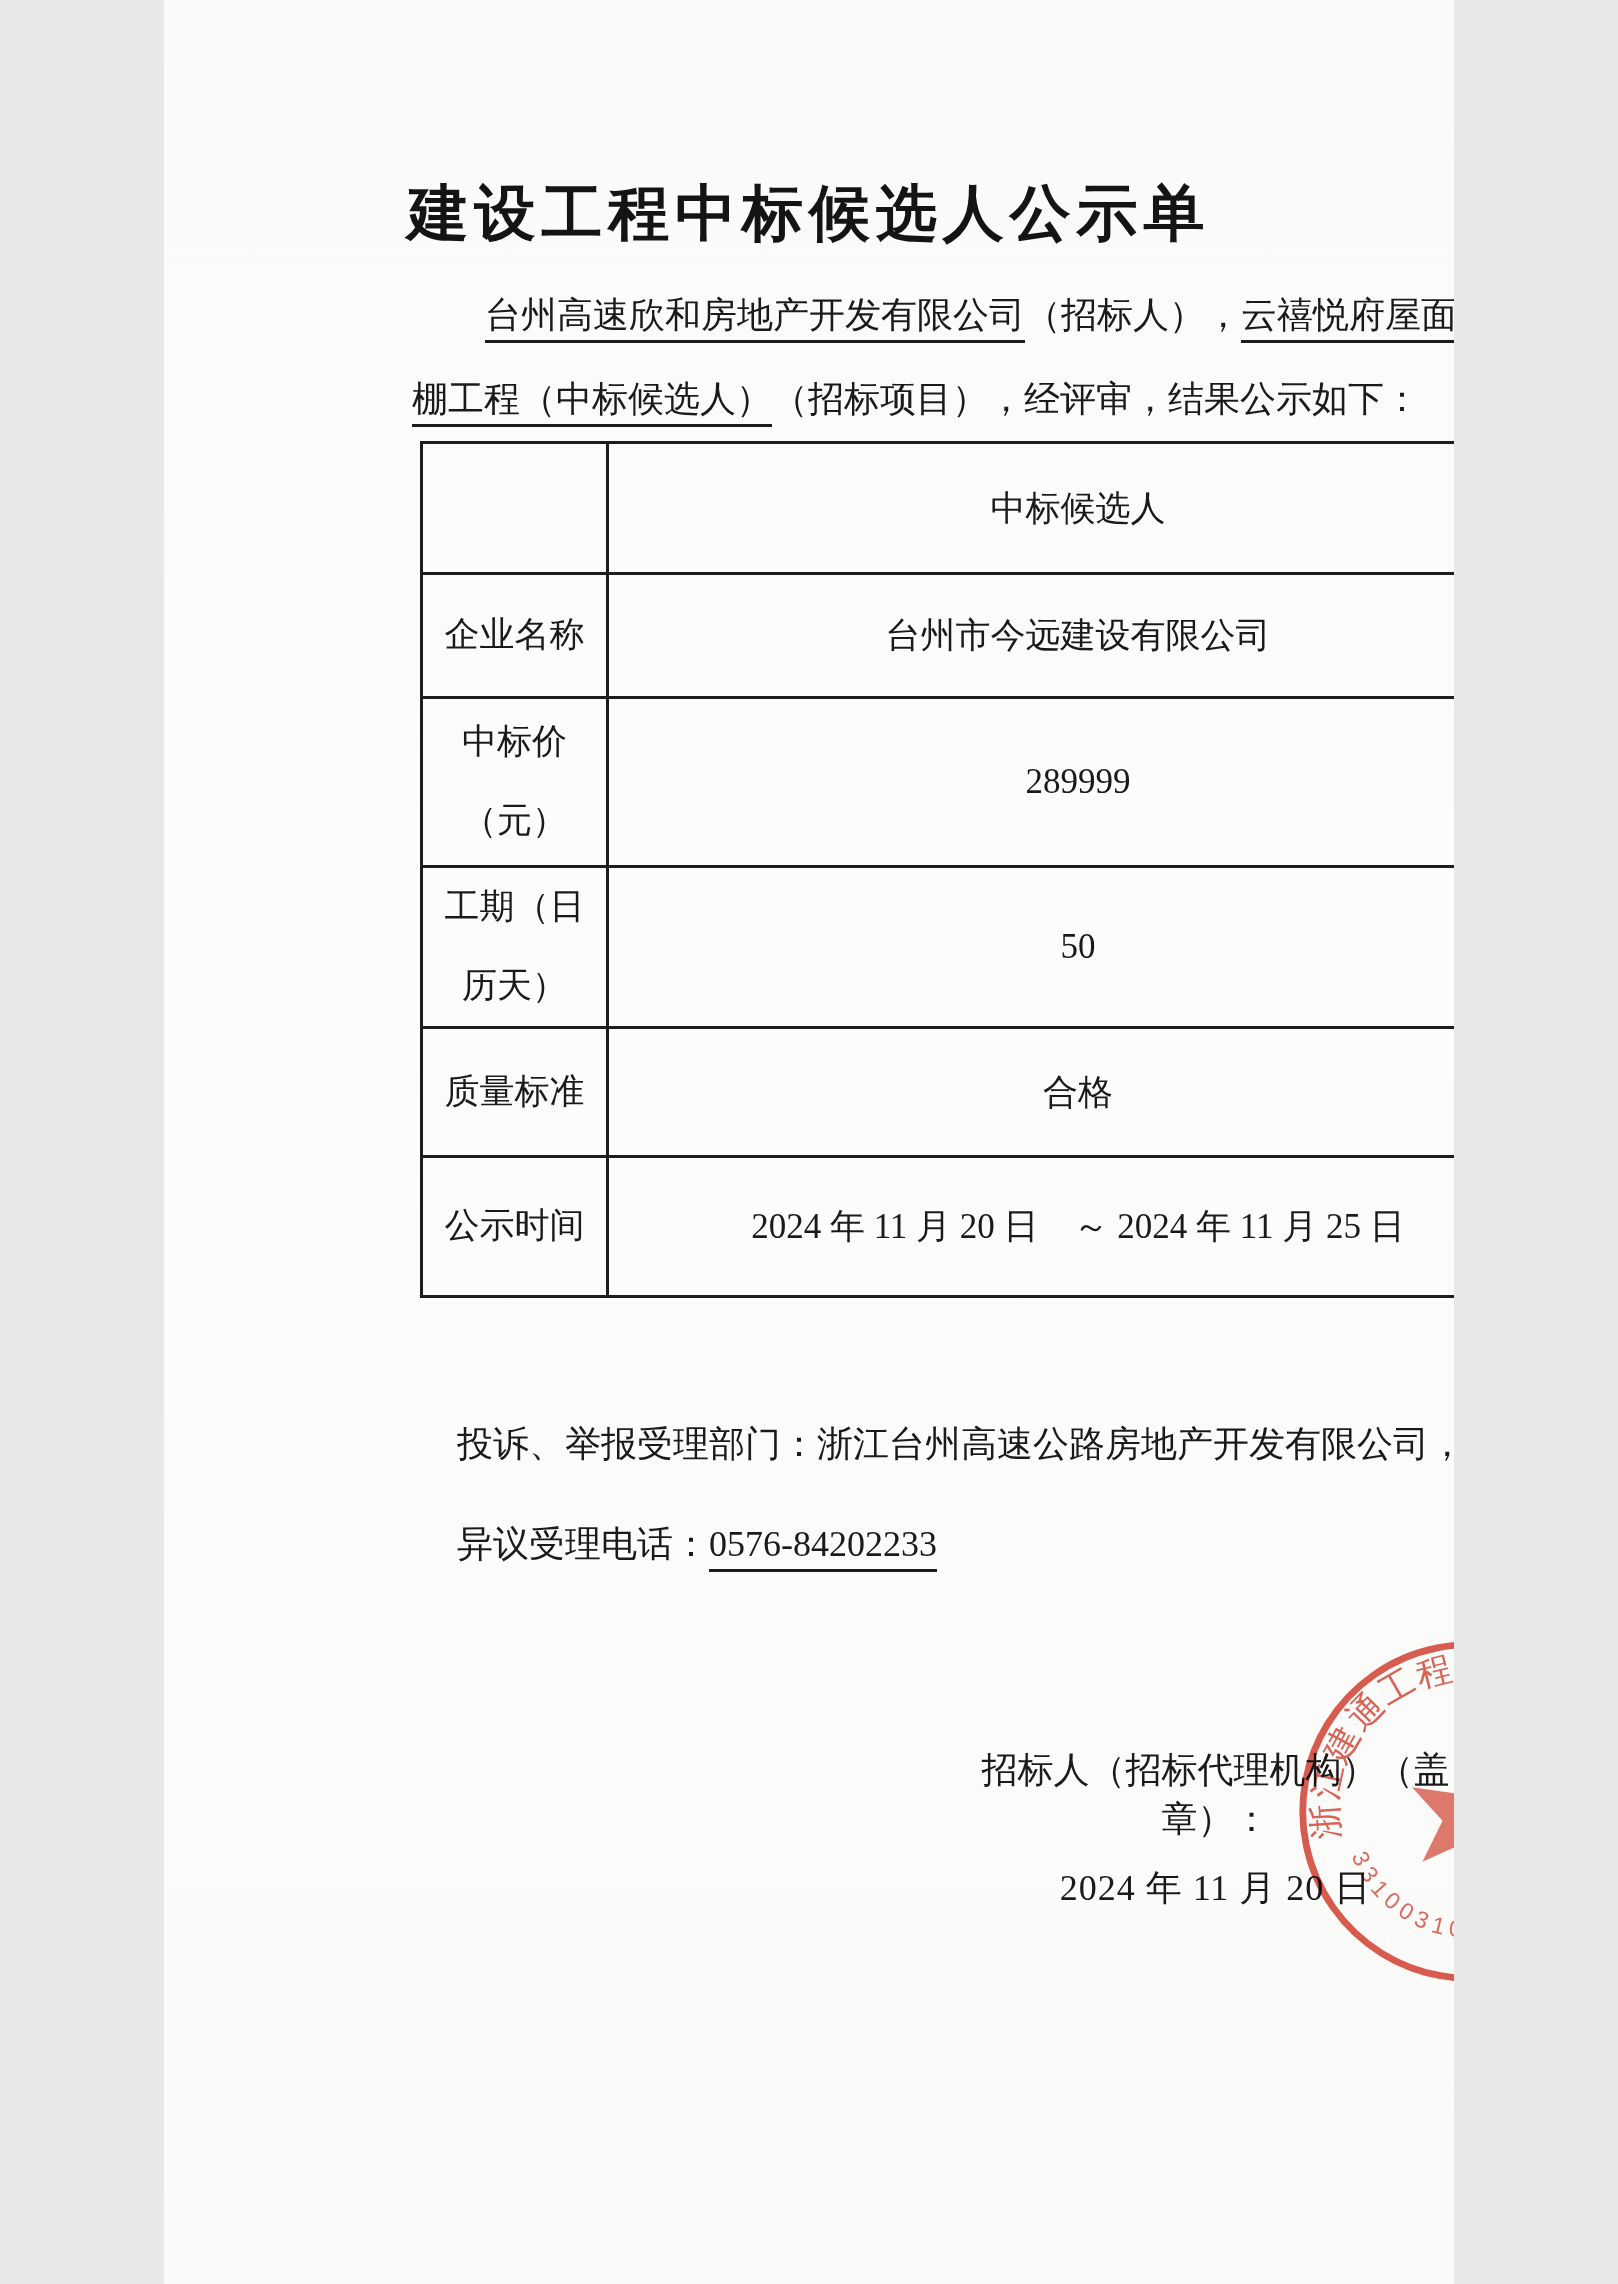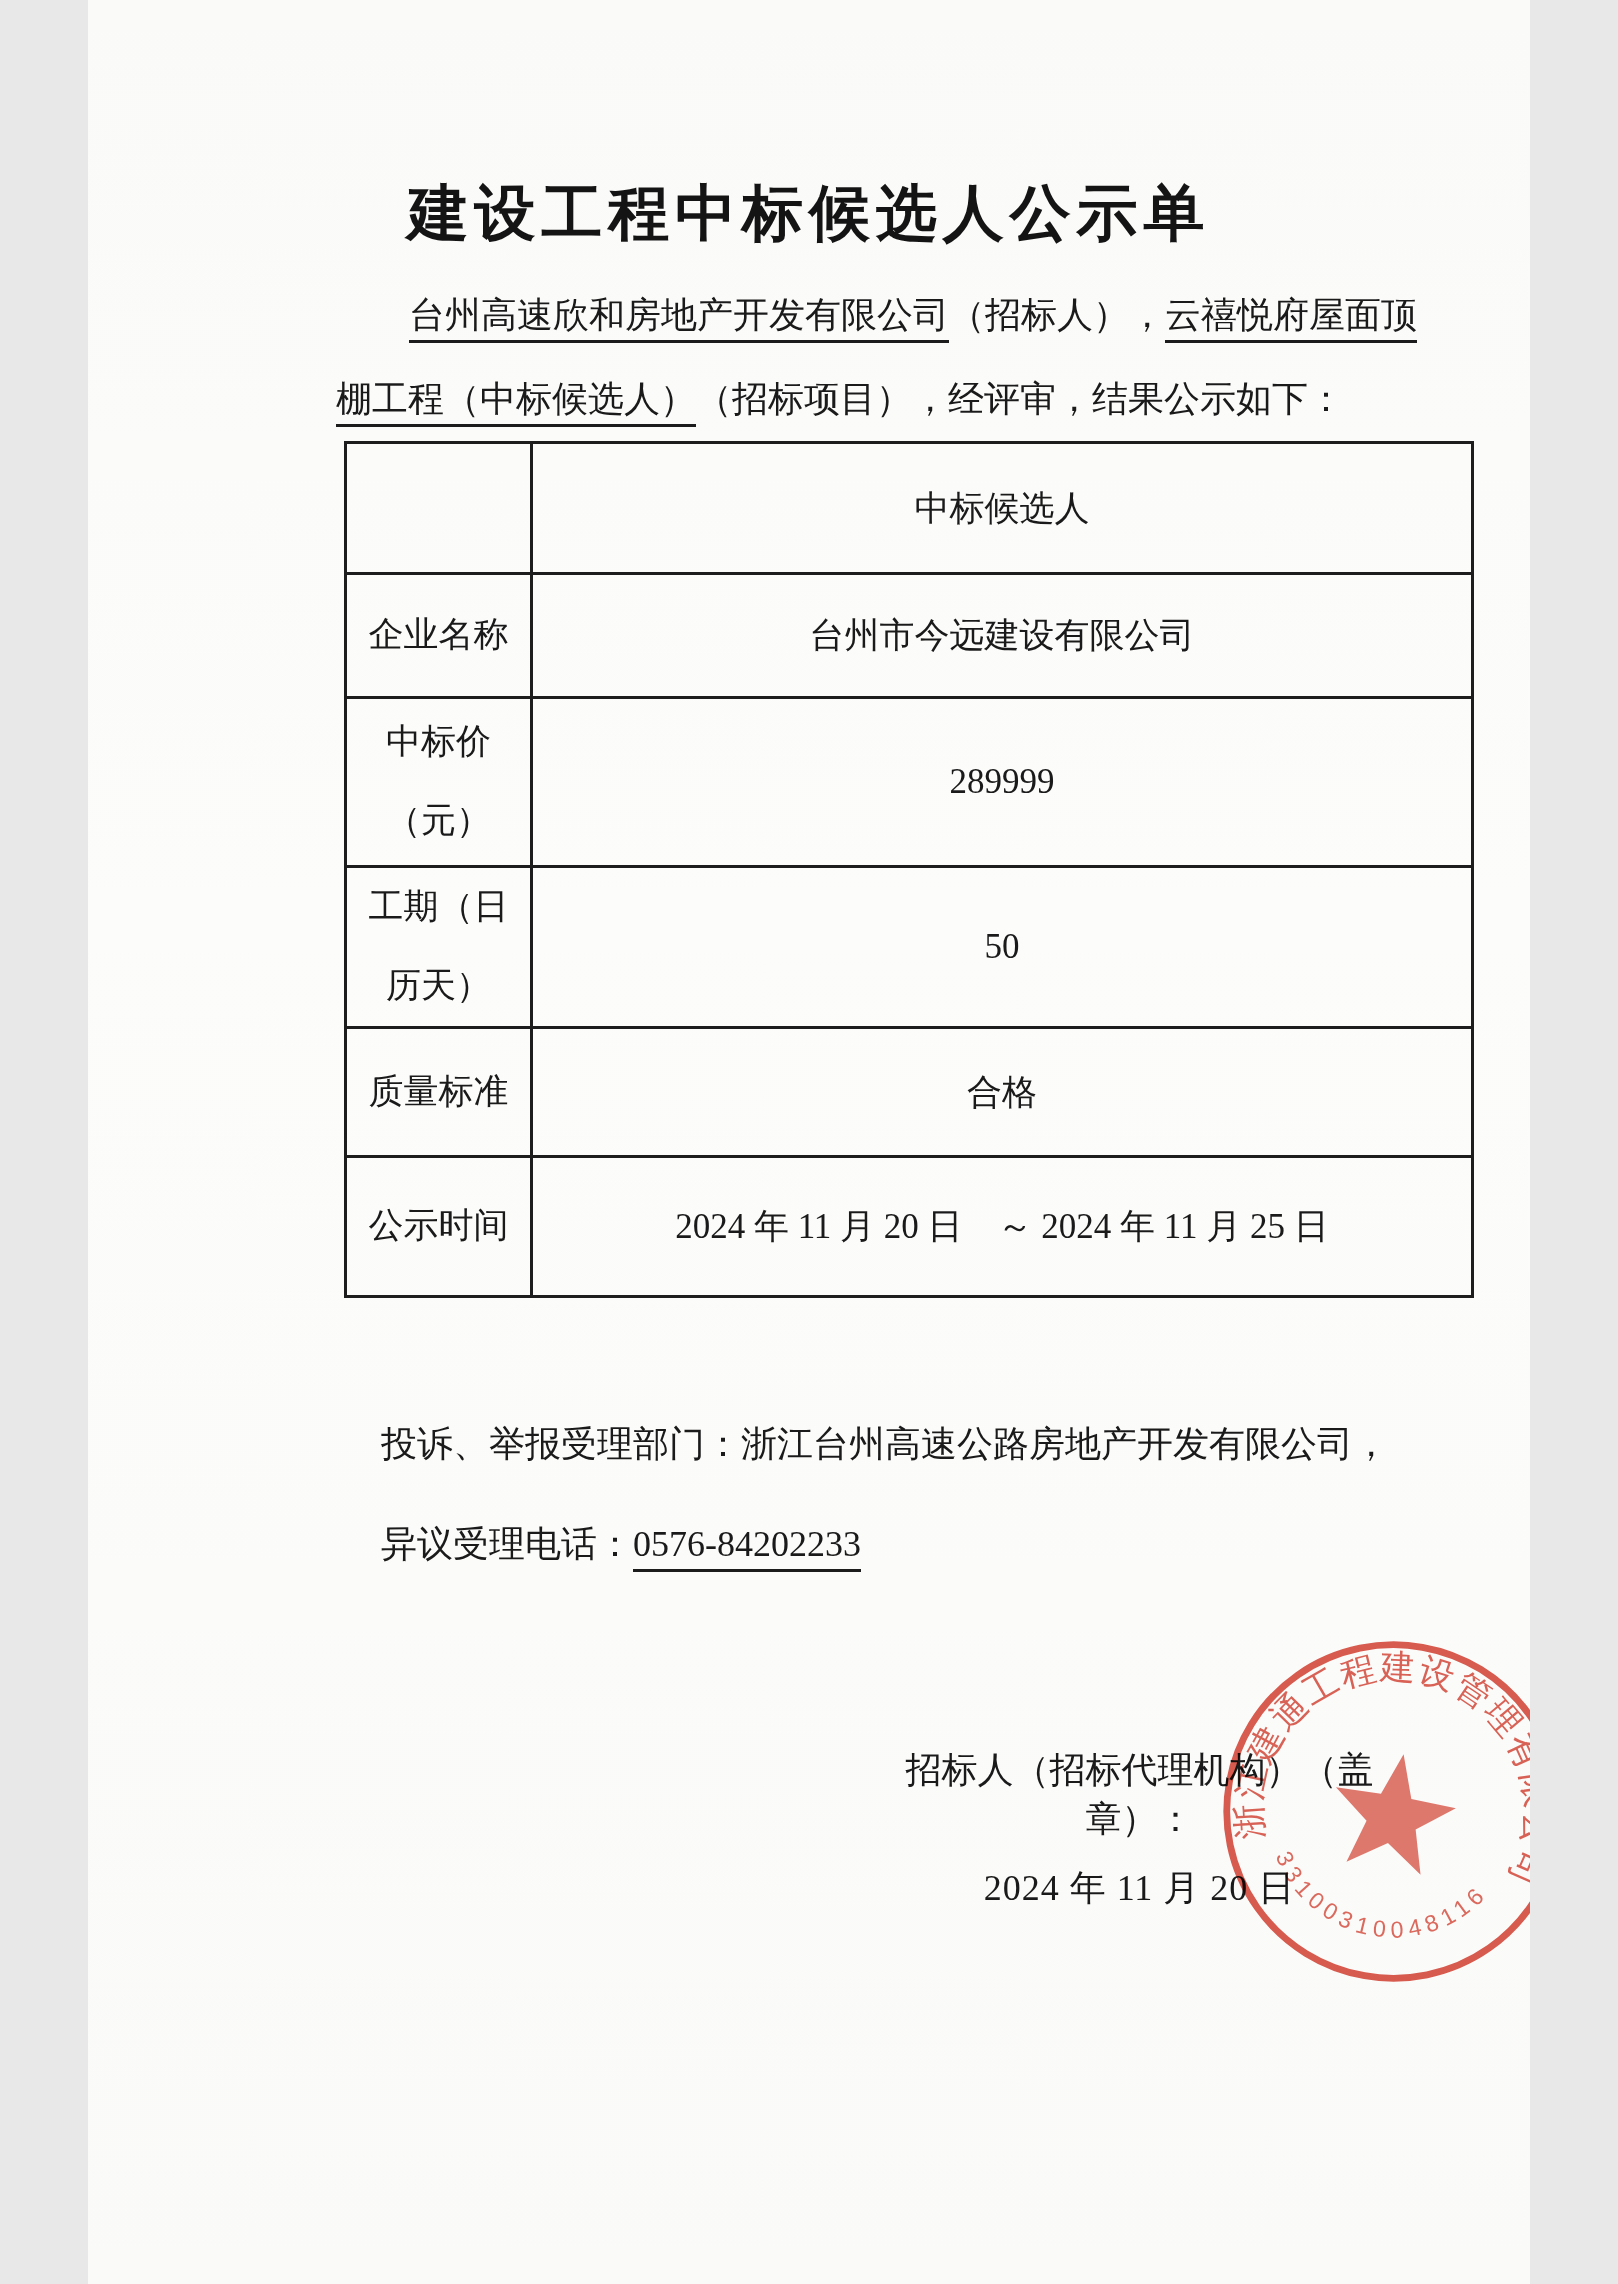--- a/index.html
+++ b/index.html
@@ -1,18 +1,18 @@
 <!DOCTYPE html>
 <html><head>
 <meta charset="utf-8">
 <style>
   html,body{margin:0;padding:0;background:#e8e8e8;}
   .page{
     position:relative;
-    width:1442px;height:2284px;
+    width:1290px;height:2284px;
     margin:0 auto;
     background:#fbfbfa;
     background-image:linear-gradient(180deg,#fafaf9 0%,#fcfcfb 40%,#fafaf9 100%);
     overflow:hidden;
     font-family:"Liberation Serif","DejaVu Serif",serif;
     color:#1a1a1a;
   }
   .doc-title{
     position:absolute;top:173px;left:0;width:100%;
     text-align:center;

